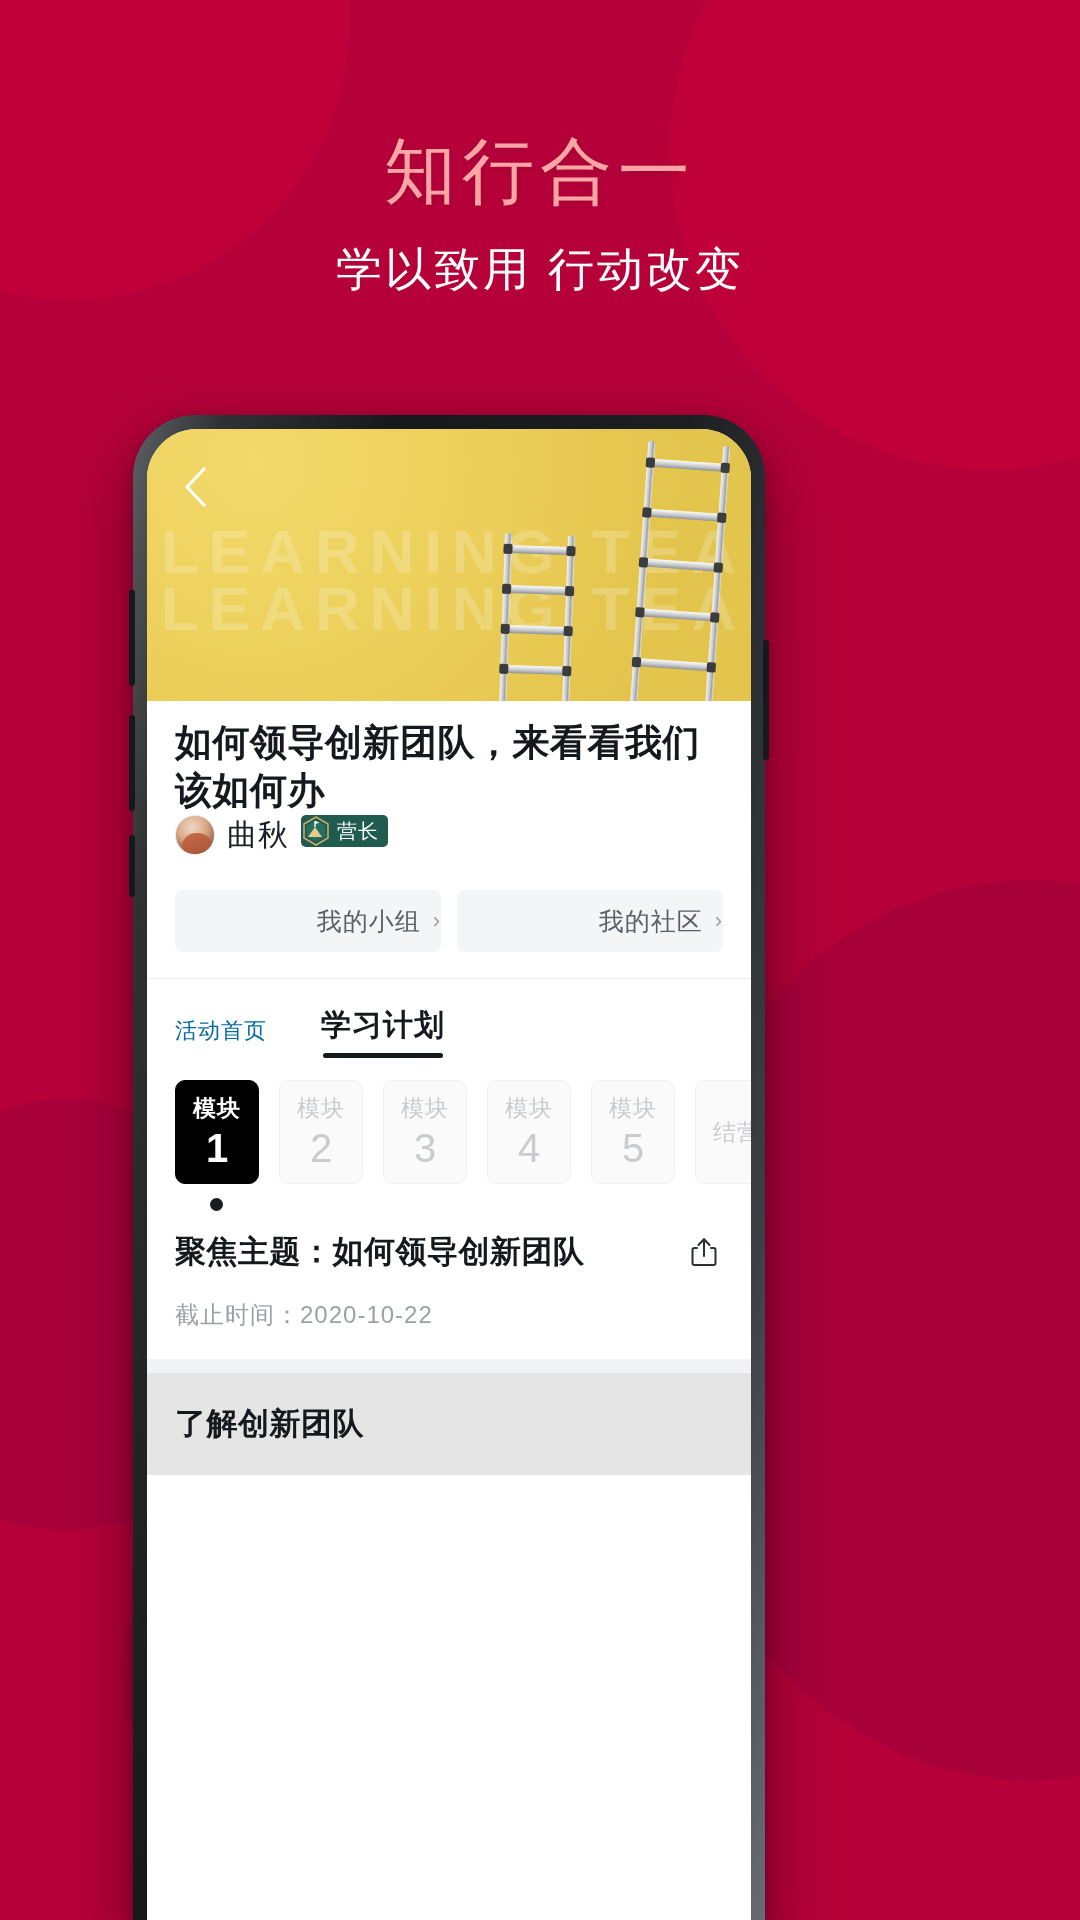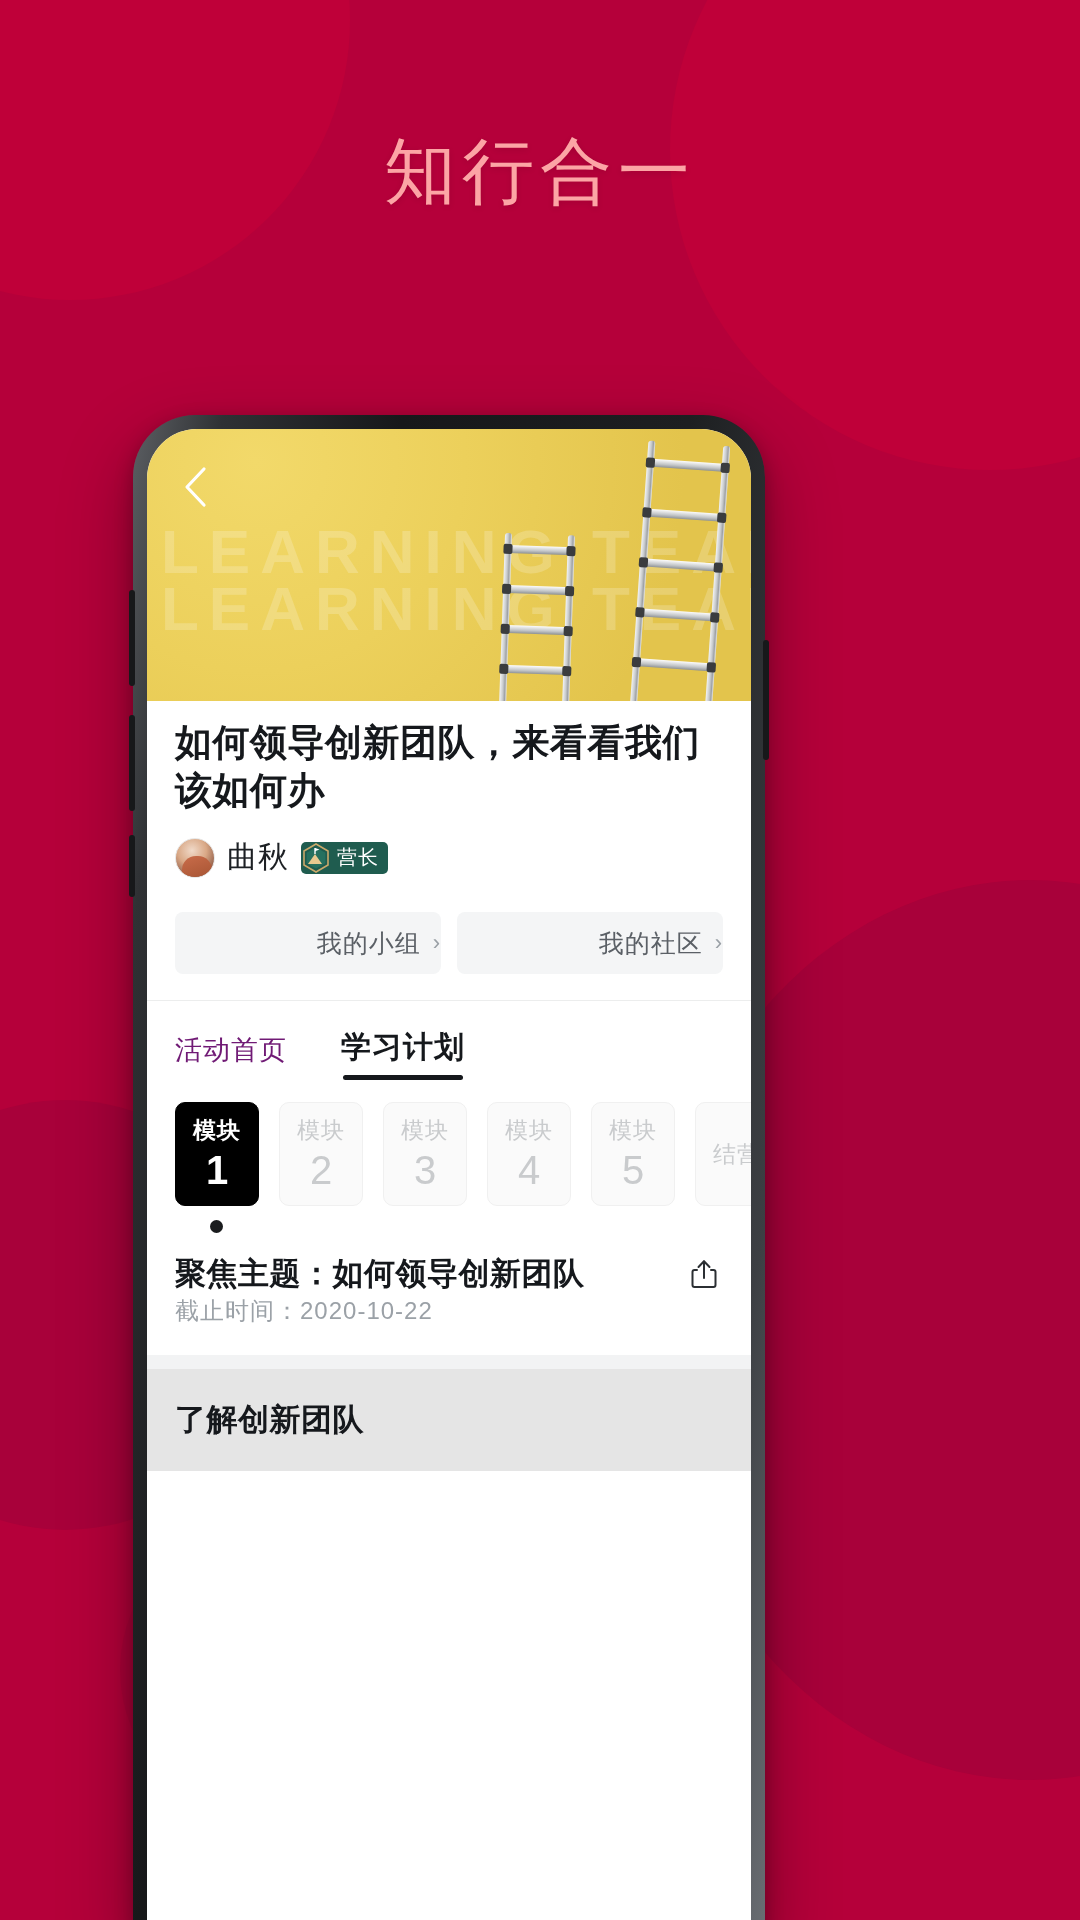--- a/index.html
+++ b/index.html
@@ -117,21 +117,21 @@
 
   
   #article-header { padding:18px 28px 20px 28px; background:#fff; }
   #article-title {
     font-size:37px;
     font-weight:bold;
     color:#15181c;
     line-height:1.30;
     letter-spacing:.5px;
   }
-  #author-row { display:flex; align-items:center; margin-top:22px; }
+  #author-row { display:flex; }
   #author-avatar {
     width:40px; height:40px; border-radius:50%;
     background:radial-gradient(circle at 42% 30%, #f0d9c8 0%, #d9a886 42%, #8e5a46 78%, #5c3a2e 100%);
     border:1px solid #e7e7e7;
     flex:none;
     position:relative; overflow:hidden;
   }
   #author-avatar::after{
     content:""; position:absolute; left:6px; top:17px; width:30px; height:28px;
     background:linear-gradient(160deg,#c96c4a,#a0502f);
@@ -157,21 +157,21 @@
   .group-btn {
     flex:1; height:62px; background:#f4f5f6; border-radius:8px;
     display:flex; align-items:center; justify-content:flex-end;
     font-size:25px; color:#5b6066; letter-spacing:1px;
   }
   .group-btn .chev { margin-left:12px; font-size:22px; color:#9aa0a6; }
 
   
   #tabs { display:flex; align-items:flex-end; gap:54px; padding:26px 28px 0 28px; background:#fff; }
   .tab { padding-bottom:12px; position:relative; }
-  .tab-label { font-size:27px; color:#701a75; letter-spacing:1px; }
+  .tab-label { font-size:22px; color:#0369a1; letter-spacing:1px; }
   .tab.active .tab-label { color:#15181c; font-weight:bold; font-size:30px; }
   .tab.active::after {
     content:""; position:absolute; left:2px; right:2px; bottom:0;
     height:5px; background:#15181c; border-radius:3px;
   }
 
   
   #module-strip {
     display:flex; gap:20px; padding:22px 0 0 28px; background:#fff;
     overflow:hidden;
@@ -192,39 +192,40 @@
 
   
   #lesson-block { padding:16px 28px 28px 28px; background:#fff; }
   #lesson-head { display:flex; align-items:flex-start; justify-content:space-between; }
   #lesson-title { font-size:31px; font-weight:bold; color:#15181c; letter-spacing:.5px; }
   #share-button { width:38px; height:38px; flex:none; display:flex; align-items:center; justify-content:center; margin-top:2px; }
   #lesson-body {
     margin-top:16px; font-size:25px; line-height:1.68; color:#63696f;
     letter-spacing:.4px; text-align:justify;
   }
-  #lesson-deadline { font-size:24px; color:#9ba1a7; letter-spacing:1px; }
+  #lesson-deadline { margin-top:26px; font-size:24px; color:#9ba1a7; letter-spacing:1px; }
 
   #section-divider { height:14px; background:#f2f3f4; }
   #next-section { padding:30px 28px; background:#e5e5e5; }
   #next-section-title { font-size:31px; font-weight:bold; color:#15181c; letter-spacing:.5px; }
 </style>
 </head>
 <body>
 
 <div id="bg-decor">
   <div class="blob blob-tl"></div>
   <div class="blob blob-tr"></div>
   <div class="blob blob-bl"></div>
   <div class="blob blob-br"></div>
   <div class="blob blob-mid"></div>
 </div>
 
 <div id="headline-block">
   <div id="headline-title">知行合一</div>
+  <div id="headline-sub">学以致用 行动改变</div>
 </div>
 
 <div id="phone-mock">
   <div id="phone-frame">
 
     <div class="side-btn" id="btn-volume-up"></div>
     <div class="side-btn" id="btn-volume-down"></div>
     <div class="side-btn" id="btn-mute"></div>
     <div class="side-btn" id="btn-power"></div>
 

